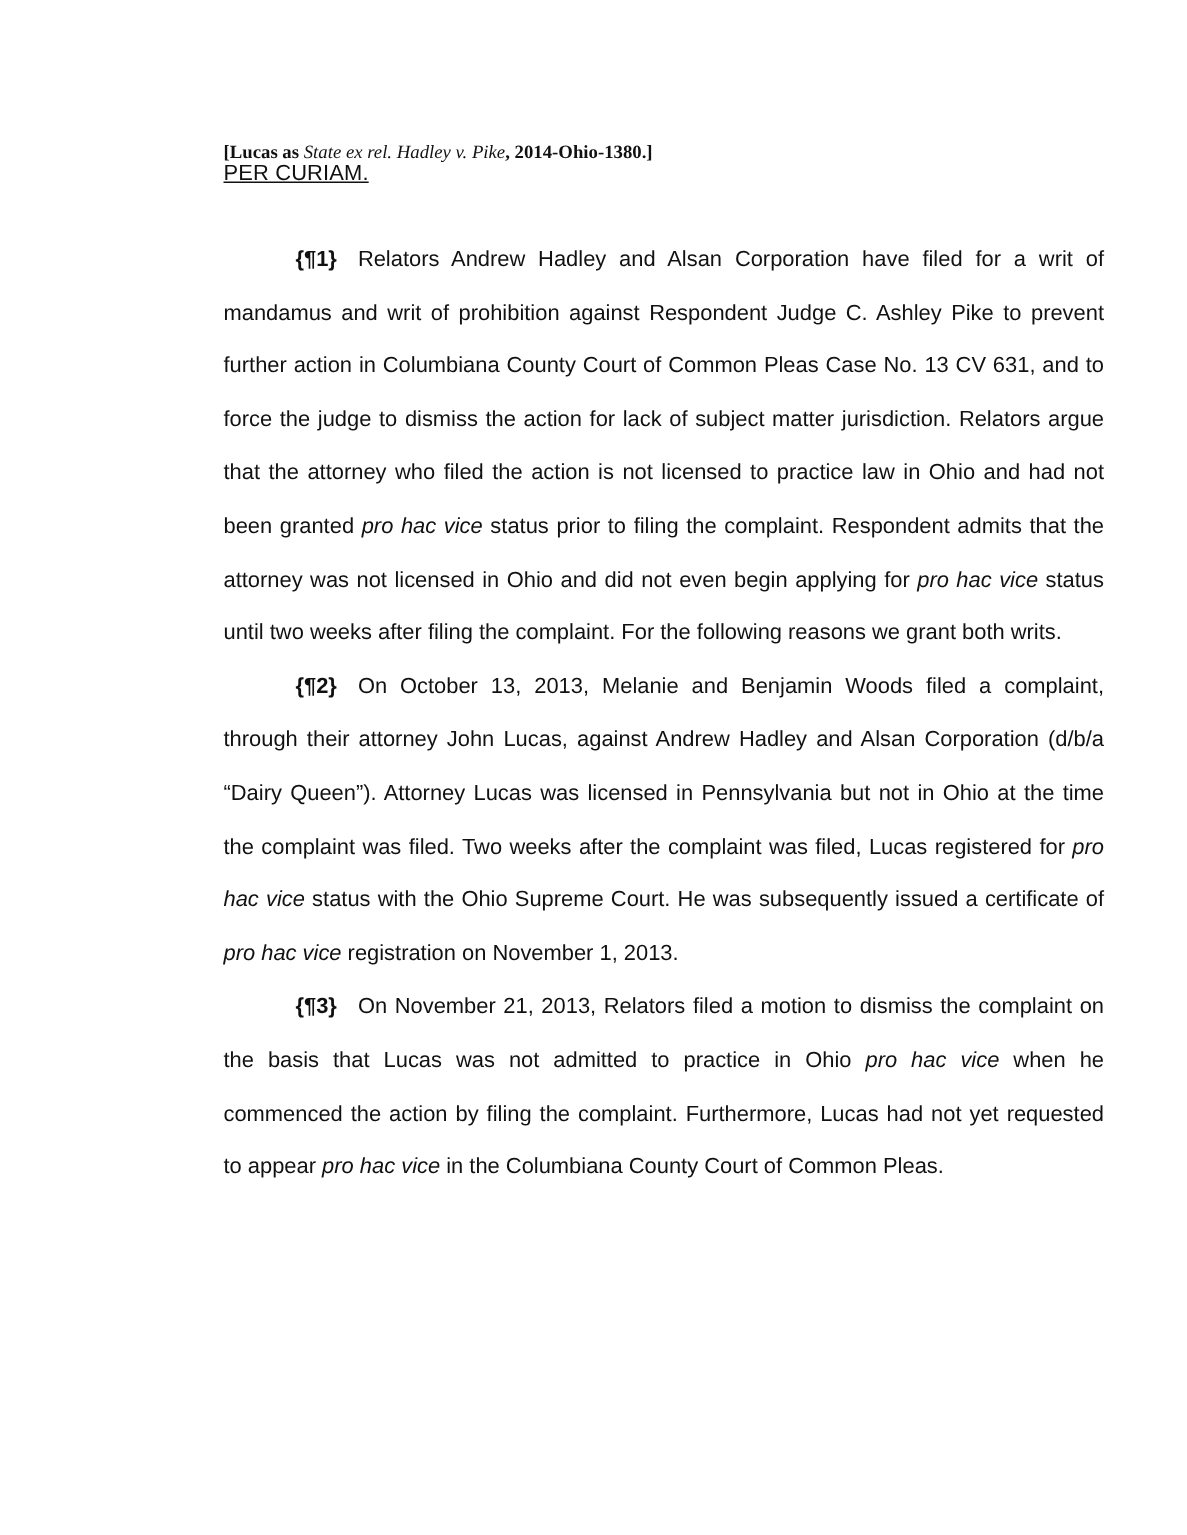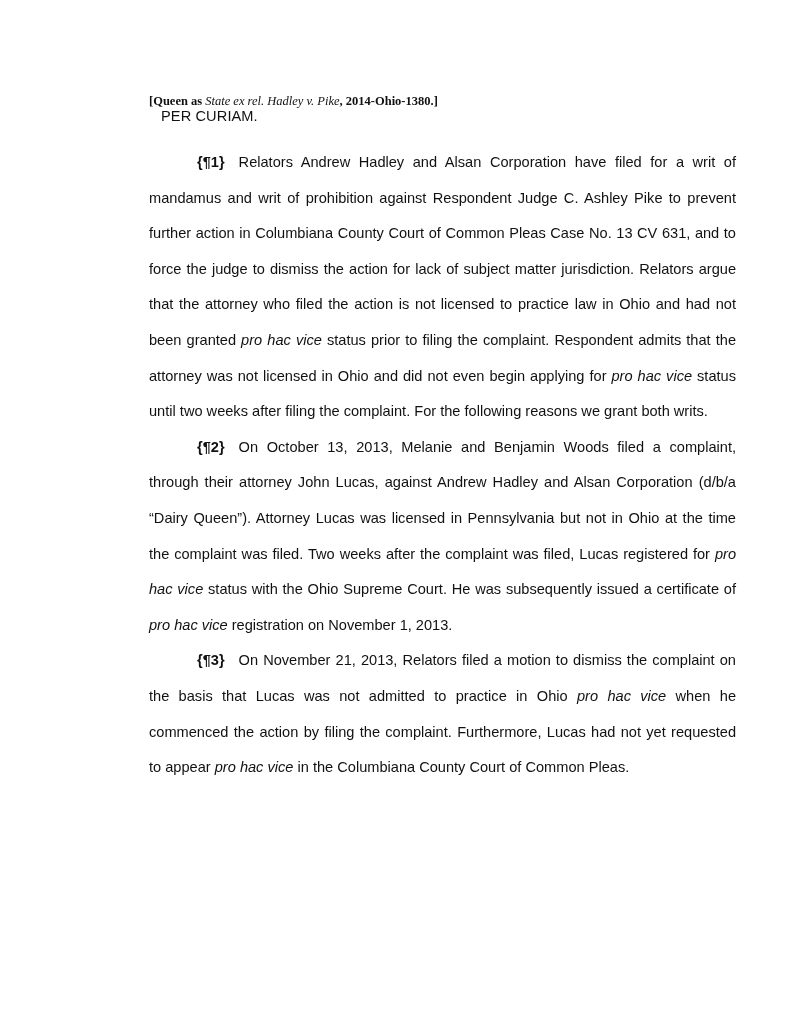--- a/index.html
+++ b/index.html
@@ -5,38 +5,39 @@
   html, body { margin: 0; padding: 0; background: #ffffff; }
   body { width: 791px; height: 1023px; position: relative; overflow: hidden; color: #111111; }
   .page { position: absolute; left: 149px; top: 0; width: 587px; }
   .cite {
     position: absolute; top: 94px; left: 0;
     font-family: "Liberation Serif", serif; font-size: 12.5px; font-weight: bold;
     white-space: nowrap; line-height: 14px;
   }
   .cite i { font-weight: normal; margin-top: 23px; }
   .percuriam {
-    position: absolute; top: 108px; left: 12px;
+    position: absolute; top: 108px; left: 0;
     font-family: "Liberation Sans", sans-serif; font-size: 14.6px; line-height: 17px;
     letter-spacing: 0.1px;
+    text-decoration: underline;
   }
   .body {
-    position: absolute; top: 145px; left: 0; width: 587px;
+    position: absolute; top: 156px; left: 0; width: 587px;
     font-family: "Liberation Sans", sans-serif; font-size: 14.6px;
     line-height: 35.6px; text-align: justify;
   }
   .para { margin: 0; text-indent: 48px; }
   .pnum { font-weight: bold; margin-right: 14px; }
   .para i { font-style: italic; }
 </style>
 </head>
 <body>
 
 <div class="page">
-  <div class="cite"><span>[Queen as </span><i>State ex rel. Hadley v. Pike</i><span>, 2014-Ohio-1380.]</span></div>
+  <div class="cite"><span>[Lucas as </span><i>State ex rel. Hadley v. Pike</i><span>, 2014-Ohio-1380.]</span></div>
   <div class="percuriam">PER CURIAM.</div>
 
   <div class="body">
     <p class="para"><span class="pnum">{¶1}</span><span><span>Relators Andrew Hadley and Alsan Corporation have filed for a writ of mandamus and writ of prohibition against Respondent Judge C. Ashley Pike to prevent further action in Columbiana County Court of Common Pleas Case No. 13 CV 631, and to force the judge to dismiss the action for lack of subject matter jurisdiction.  Relators argue that the attorney who filed the action is not licensed to practice law in Ohio and had not been granted </span><i>pro hac vice</i><span> status prior to filing the complaint.  Respondent admits that the attorney was not licensed in Ohio and did not even begin applying for </span><i>pro hac vice</i><span> status until two weeks after filing the complaint. For the following reasons we grant both writs.</span></span></p>
     <p class="para"><span class="pnum">{¶2}</span><span><span>On October 13, 2013, Melanie and Benjamin Woods filed a complaint, through their attorney John Lucas, against Andrew Hadley and Alsan Corporation (d/b/a “Dairy Queen”).  Attorney Lucas was licensed in Pennsylvania but not in Ohio at the time the complaint was filed.  Two weeks after the complaint was filed, Lucas registered for </span><i>pro hac vice</i><span> status with the Ohio Supreme Court.  He was subsequently issued a certificate of </span><i>pro hac vice</i><span> registration on November 1, 2013.</span></span></p>
     <p class="para"><span class="pnum">{¶3}</span><span><span>On November 21, 2013, Relators filed a motion to dismiss the complaint on the basis that Lucas was not admitted to practice in Ohio </span><i>pro hac vice</i><span> when he commenced the action by filing the complaint.  Furthermore, Lucas had not yet requested to appear </span><i>pro hac vice</i><span> in the Columbiana County Court of Common Pleas.</span></span></p>
   </div>
 </div>
 
 </body></html>

